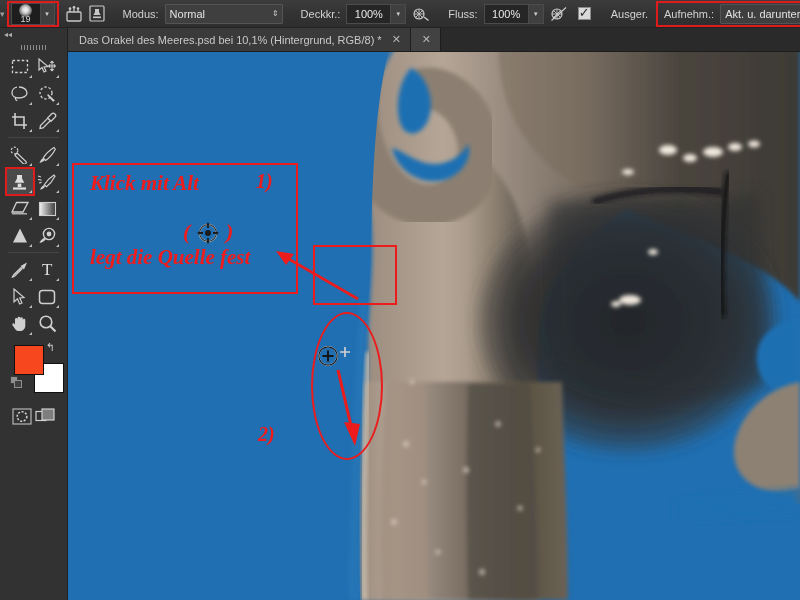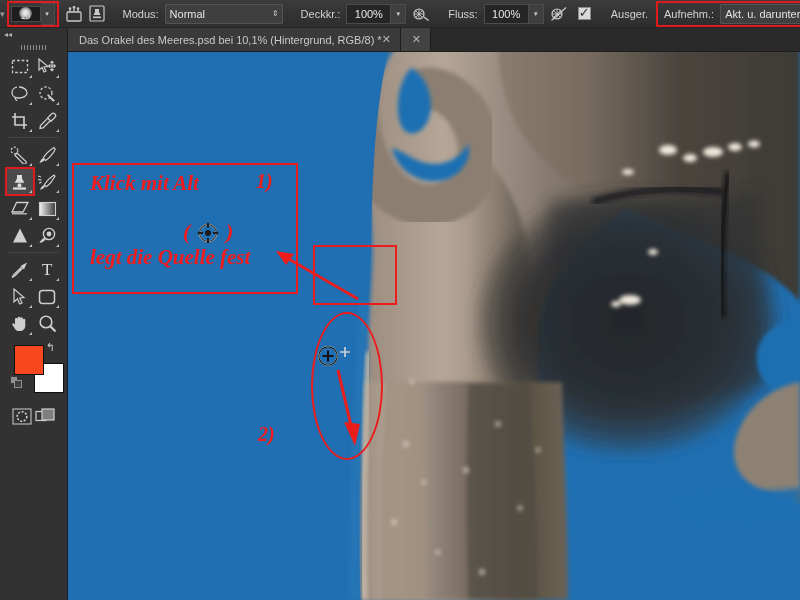--- a/index.html
+++ b/index.html
@@ -24,21 +24,21 @@
     color:#9a9a9a; font-size: 9px;
   }
   .brush-preview-wrap {
     position: relative; display: flex; align-items: center;
     margin-left: 2px;
     border: 2px solid #e01b1b;
     padding: 1px 2px;
     height: 26px;
   }
   .brush-swatch {
-    width: 30px; height: 16px;
+    width: 30px; height: 22px;
     background: #1d1d1d; border: 1px solid #4a4a4a;
     display: flex; flex-direction: column; align-items: center; justify-content: flex-start;
     position: relative;
   }
   .brush-dot {
     width: 13px; height: 13px; margin-top: 0px;
     border-radius: 50%;
     background: radial-gradient(circle at 50% 45%, #f2f2f2 0%, #d9d9d9 28%, #8a8a8a 55%, #3a3a3a 80%, #242424 100%);
   }
   .brush-size-label {
@@ -98,21 +98,21 @@
   }
   .aufnehm-group .ob-label { margin-left: 2px; }
 
   
   .tab-bar {
     position:absolute; left:68px; top:28px; width: 732px; height: 24px;
     background:#2a2a2a; display:flex; align-items:flex-end;
     border-bottom: 1px solid #1d1d1d;
   }
   .doc-tab {
-    height: 23px; display:flex; align-items:center; 
+    height: 23px; display:flex; align-items:center; gap:10px;
     padding: 0 9px 0 11px;
     font-size: 11px; color:#c9c9c9;
     border-right: 1px solid #1d1d1d;
     background: #3a3a3a;
     white-space: nowrap;
   }
   .doc-tab.active { background:#424242; color:#e6e6e6; }
   .doc-tab .tab-close { font-size: 11px; color:#b5b5b5; }
 
   

